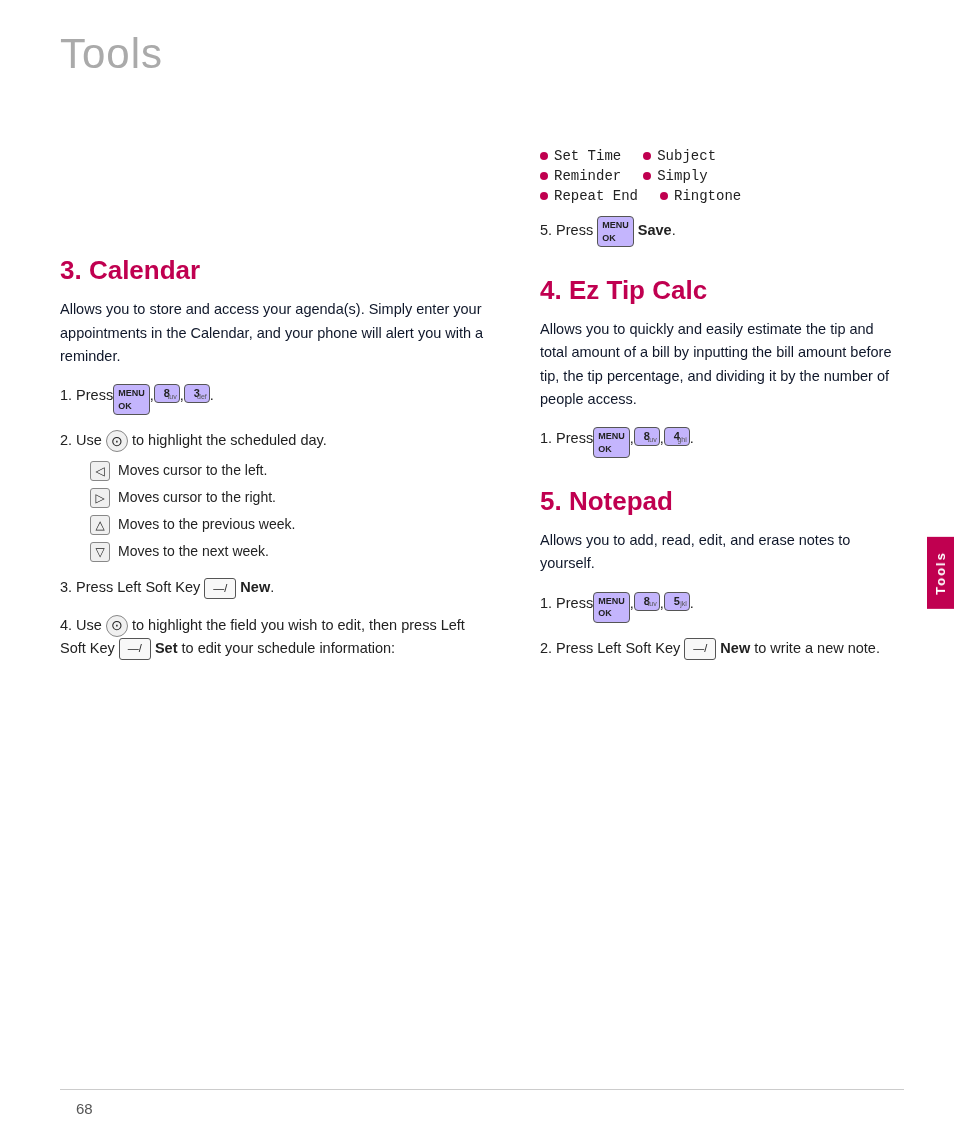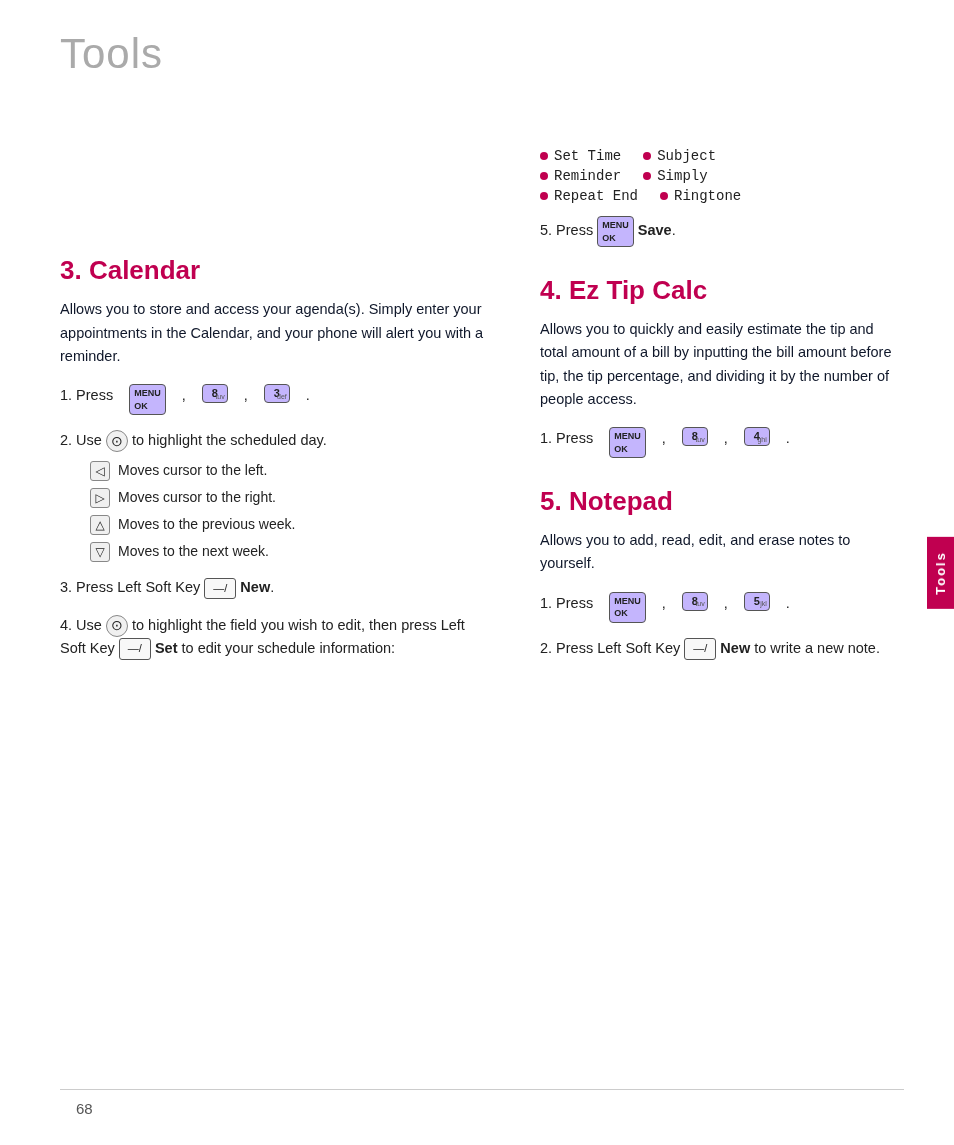--- a/index.html
+++ b/index.html
@@ -56,21 +56,21 @@
 
     .step {
       margin-bottom: 14px;
       font-size: 14.5px;
       line-height: 1.6;
     }
 
     .step-line {
       display: flex;
       align-items: flex-start;
-      gap: 16px;
+      gap: 0;
     }
 
     .key-btn {
       display: inline-flex;
       align-items: center;
       justify-content: center;
       border: 1.5px solid #555;
       border-radius: 4px;
       padding: 1px 5px;
       font-size: 11px;

